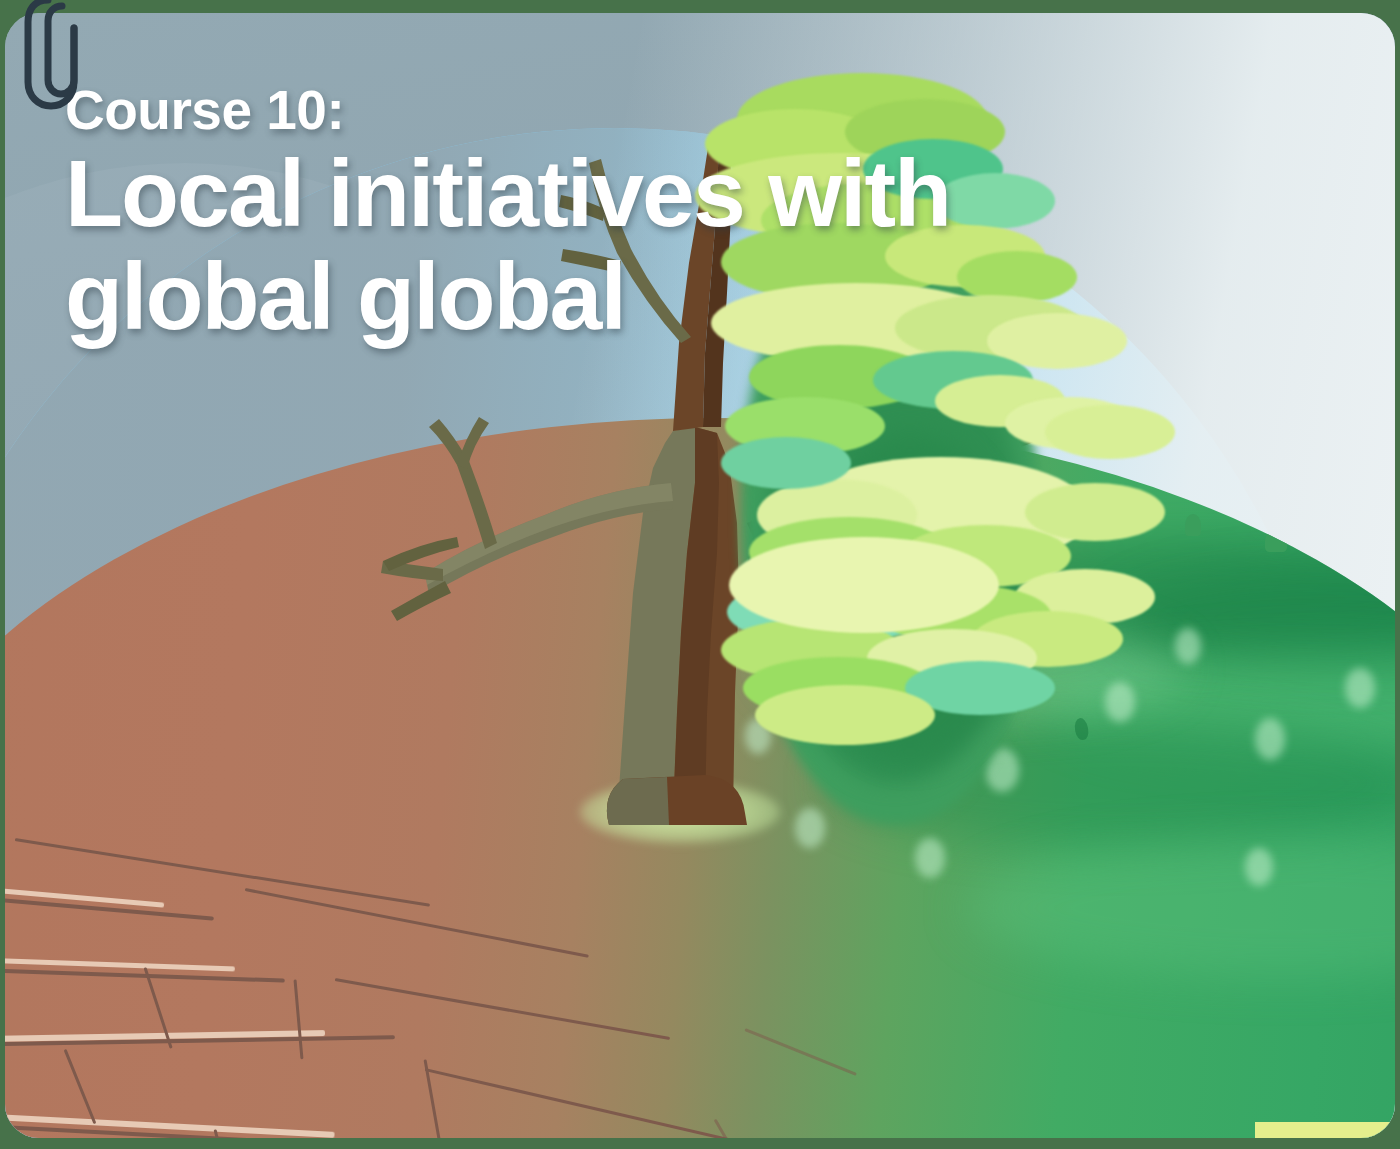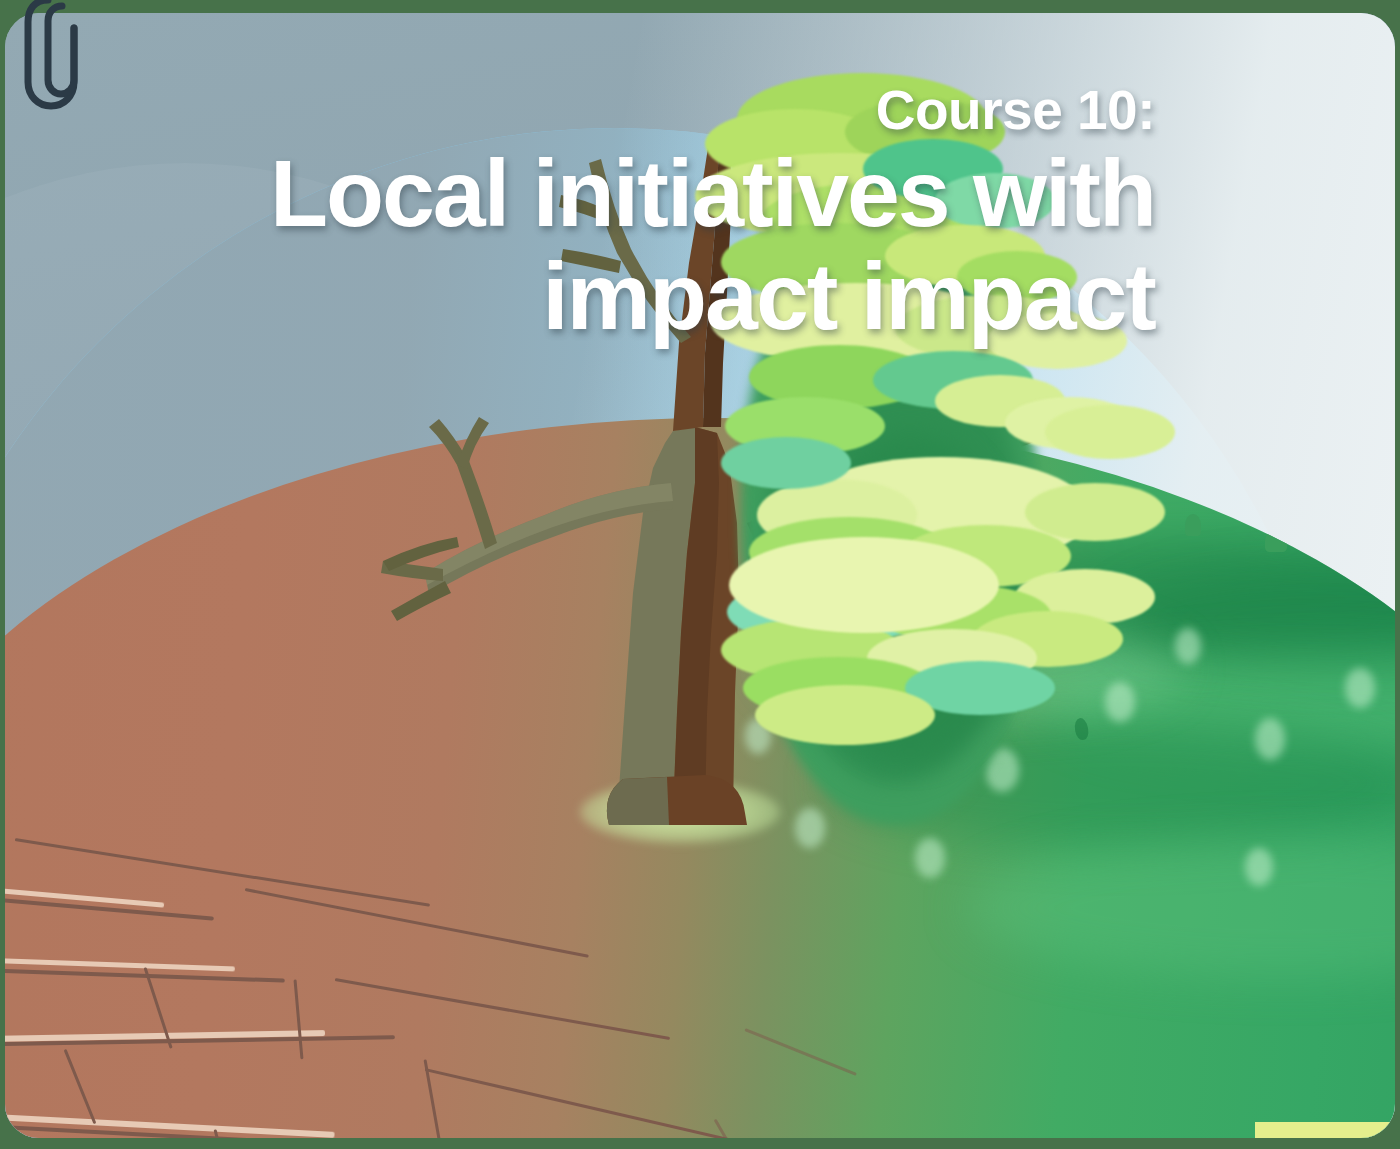--- a/index.html
+++ b/index.html
@@ -11,21 +11,20 @@
   body { background: #47724a; position: relative; }
 
   
   #card {
     position: absolute;
     left: 5px; top: 13px;
     width: 1390px; height: 1125px;
     border-radius: 34px;
     overflow: hidden;
     background: #8fa7b2;
-    text-align: right;
   }
 
   .layer { position: absolute; inset: 0; }
 
   
   #sky-dull {
     background:
       linear-gradient(170deg, #93a9b3 0%, #8fa5b0 35%, #93a7b0 70%, #9ab0b8 100%);
   }
   #sky-bright-wash {
@@ -405,21 +404,21 @@
 
     <div class="leaf" style="left:738px; top:644px; width:190px; height:62px;  background:#9ade62;"></div>
     <div class="leaf" style="left:900px; top:648px; width:150px; height:54px;  background:#6fd4a4;"></div>
 
     <div class="leaf" style="left:724px; top:524px; width:270px; height:96px;  background:#e8f5b0;"></div>
     <div class="leaf" style="left:750px; top:672px; width:180px; height:60px;  background:#cdeb86;"></div>
   </div>
 
   <div id="title-wrap">
     <div id="kicker">Course 10:</div>
-    <div id="headline">Local initiatives with impact impact</div>
+    <div id="headline">Local initiatives with global global</div>
   </div>
 
   <div id="chip"></div>
 </div>
 
 <svg id="clip" width="70" height="130" viewBox="0 0 70 130">
   <path d="M30 6 C16 6 10 16 10 28 L10 88 C10 102 20 112 33 112
            C46 112 56 102 56 88 L56 34" fill="none" stroke="#2b3a46" stroke-width="7" stroke-linecap="round"></path>
   <path d="M44 12 C36 12 30 18 30 27 L30 86 C30 94 36 100 43 100
            C50 100 56 94 56 86 L56 34" fill="none" stroke="#2b3a46" stroke-width="7" stroke-linecap="round"></path>

